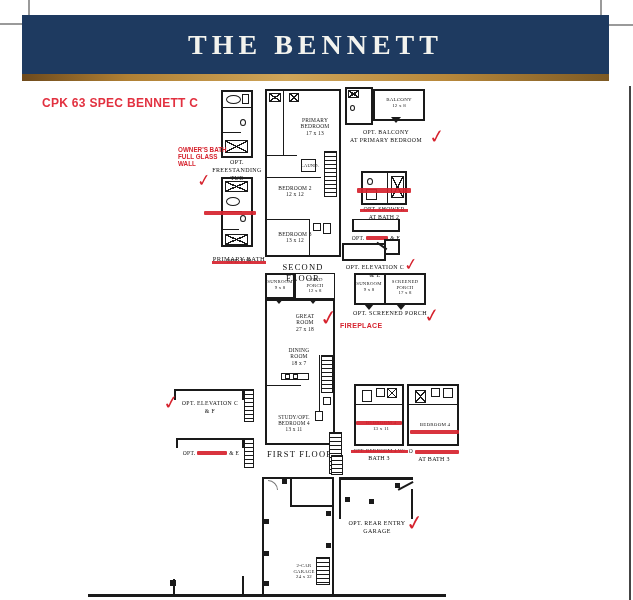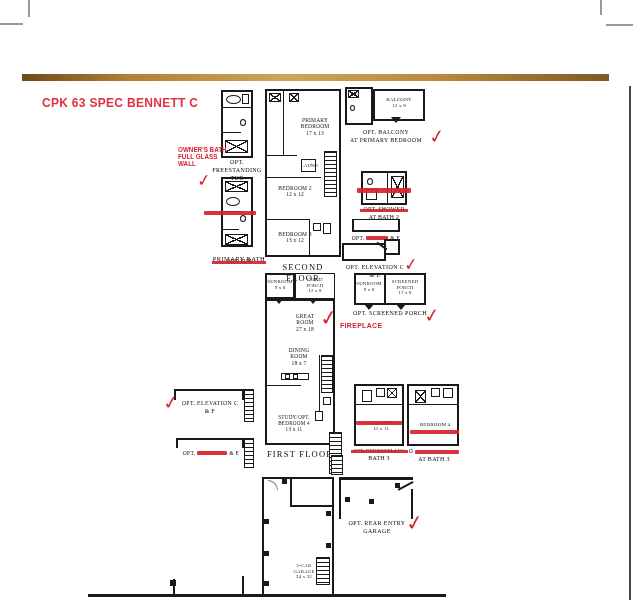--- a/index.html
+++ b/index.html
@@ -49,20 +49,23 @@
 
 <div id="page">
 
   
   <div class="cm" style="left:28px;top:0;width:2px;height:17px"></div>
   <div class="cm" style="left:0;top:23px;width:23px;height:2px"></div>
   <div class="cm" style="left:600px;top:0;width:2px;height:15px"></div>
   <div class="cm" style="left:606px;top:24px;width:27px;height:2px"></div>
 
   
+  <div id="banner">
+    <span class="title">THE BENNETT</span>
+  </div>
   <div id="stripe"></div>
 
   
   <div class="rtx" style="left:42px;top:96px;font-size:12px;letter-spacing:.3px;color:#e23140">CPK 63 SPEC BENNETT C</div>
 
   
   <div class="a" style="left:221px;top:90px;width:32px;height:68px;border:2px solid var(--ink)">
     <div class="oval" style="left:3px;top:3px;width:15px;height:9px"></div>
     <div class="bx" style="left:19px;top:2px;width:7px;height:10px"></div>
     <div class="w" style="left:0;top:15px;width:28px;height:1.3px"></div>

